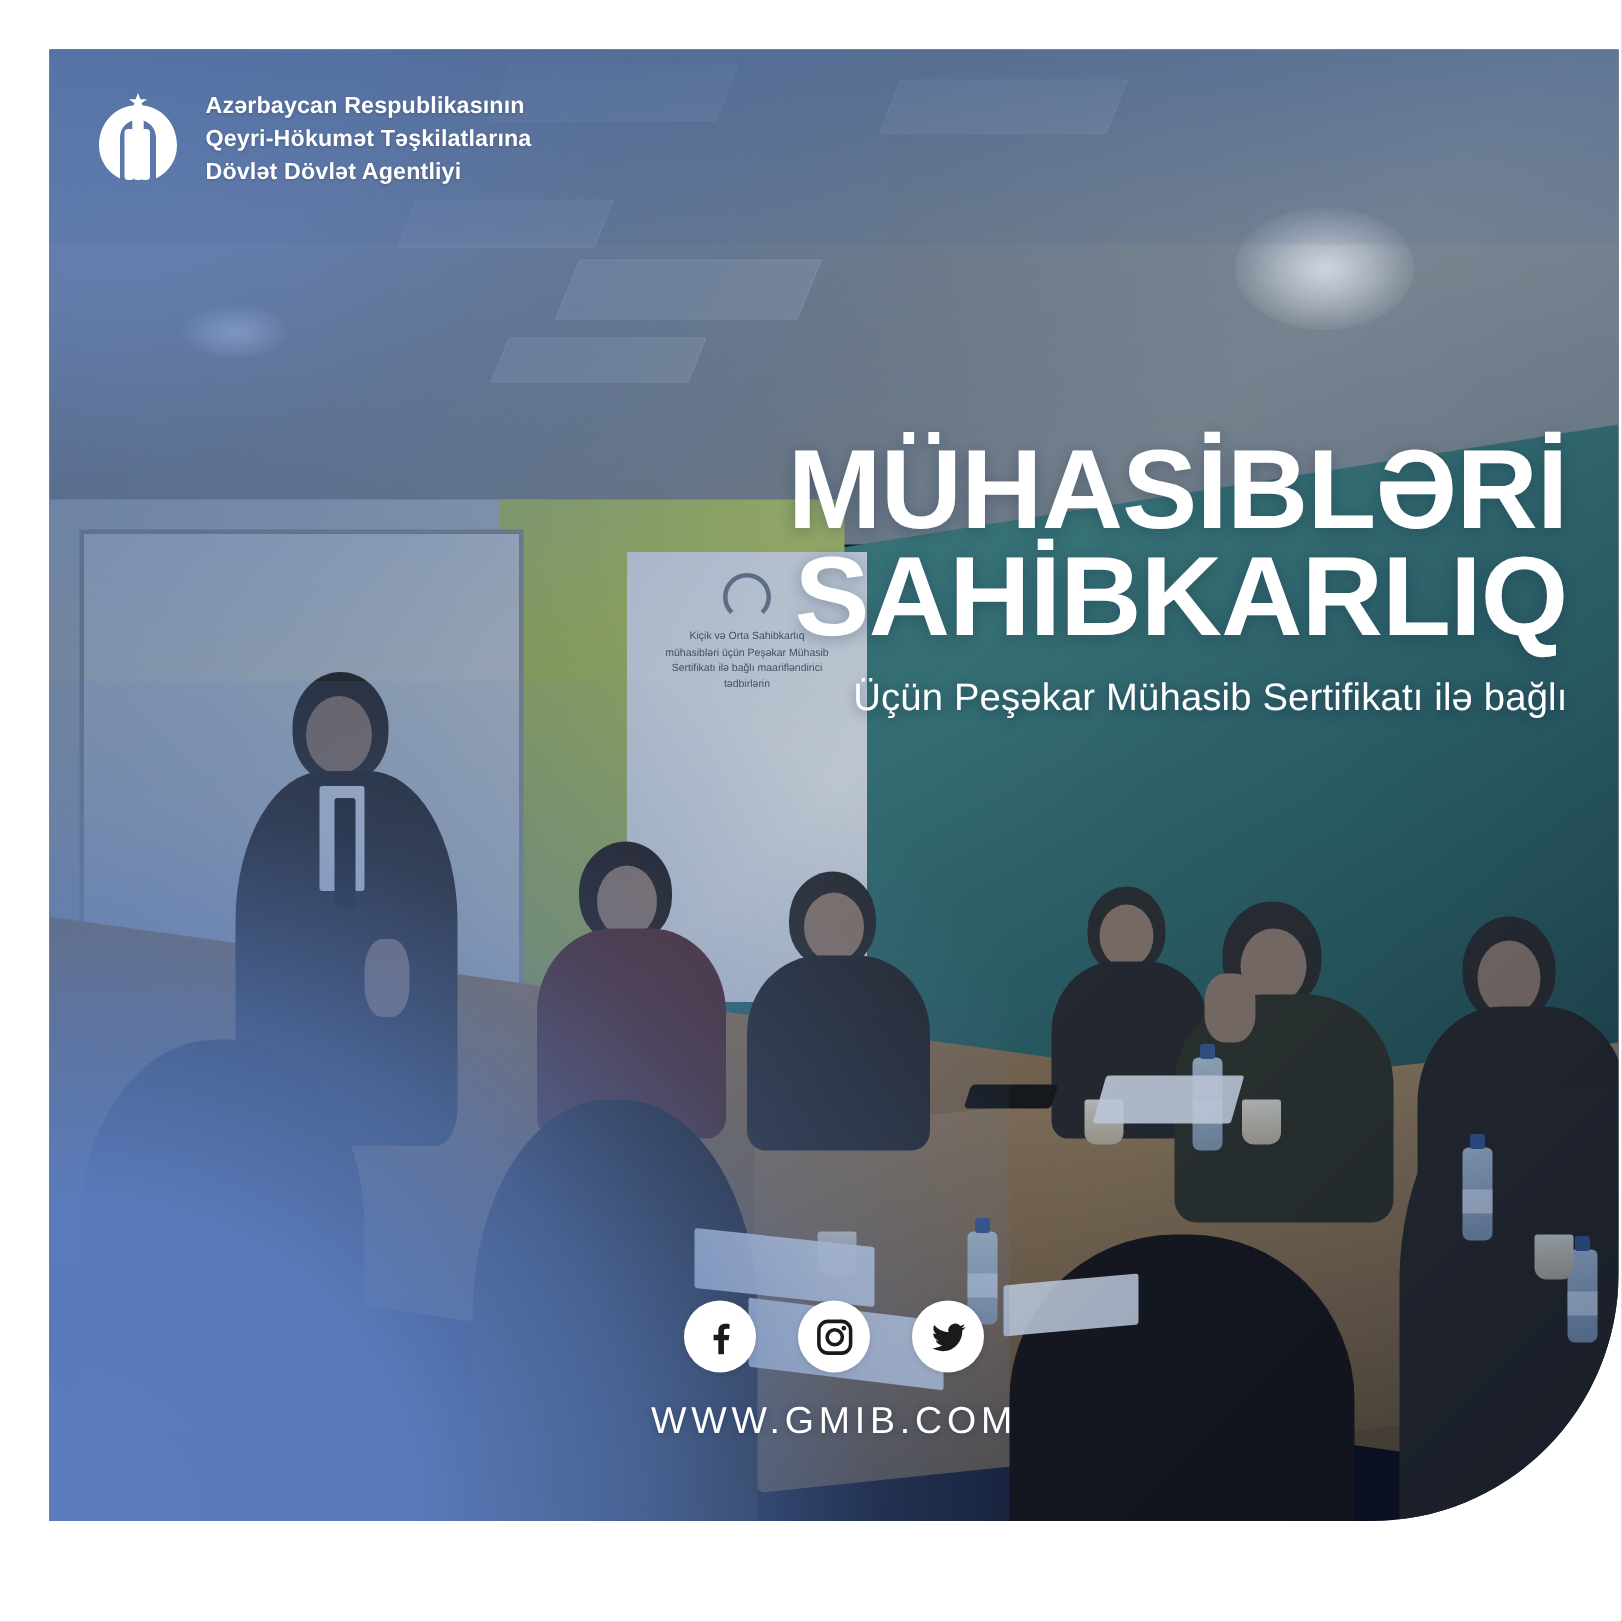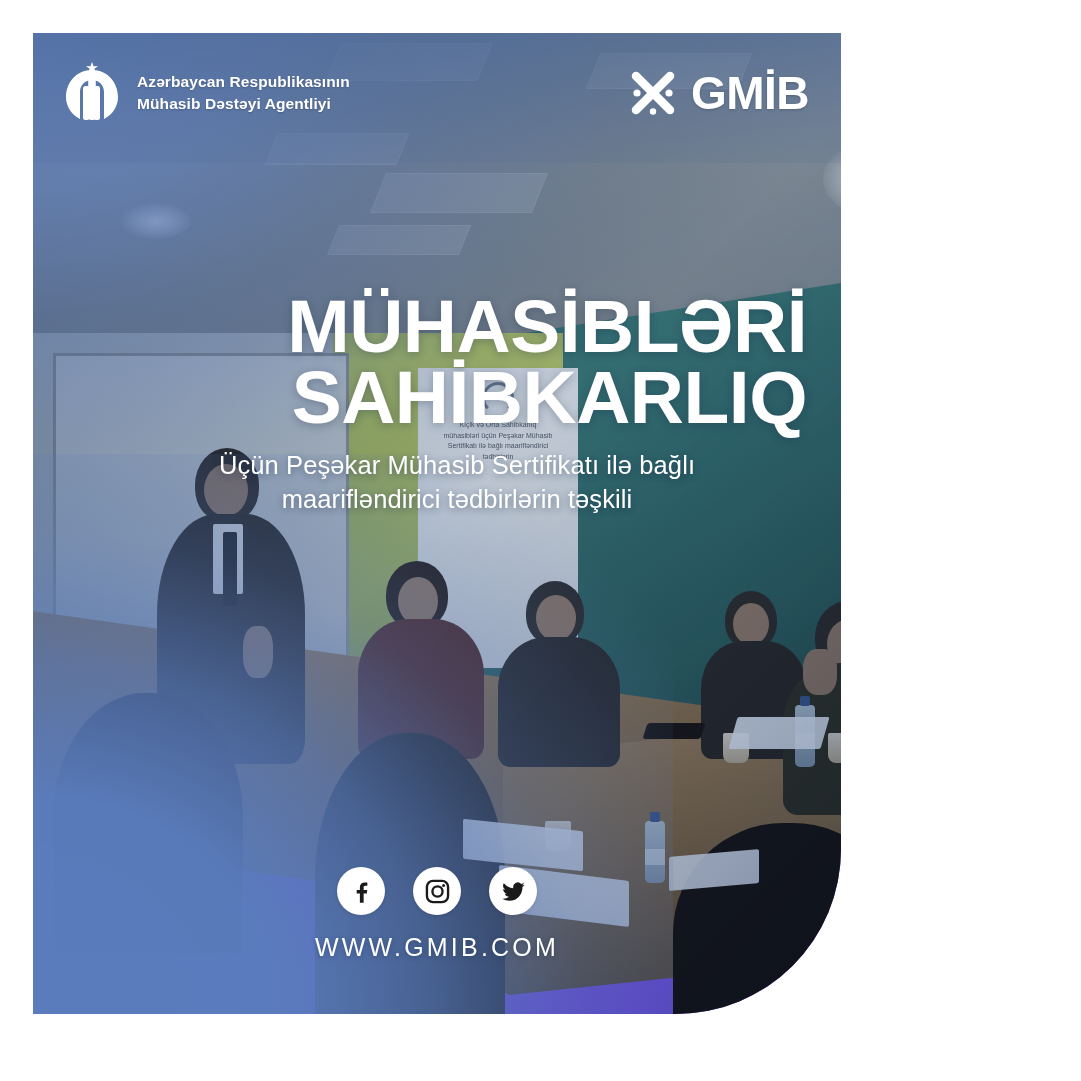--- a/index.html
+++ b/index.html
@@ -13,28 +13,28 @@
     overflow: hidden;
     font-family: "Liberation Sans", sans-serif;
     -webkit-font-smoothing: antialiased;
   }
 
   
   #poster {
     position: absolute;
     left: 33px;
     top: 33px;
-    width: 808px;
+    width: 1046px;
     height: 981px;
     overflow: hidden;
     border-top-left-radius: 0;
     border-top-right-radius: 0;
     border-bottom-left-radius: 0;
     border-bottom-right-radius: 165px;
-    background: #8b5cf6;
+    background: #0f172a;
   }
 
   
   .scene {
     position: absolute;
     inset: 0;
     overflow: hidden;
     filter: saturate(0.75) contrast(0.95);
   }
 
@@ -280,21 +280,21 @@
   .headline h1 span { display: block; }
   .subhead {
     margin: 14px 0 0;
     color: #ffffff;
     font-size: 25.5px;
     font-weight: normal;
     line-height: 1.34;
     letter-spacing: 0.1px;
     text-shadow: 0 2px 7px rgba(20,40,70,0.45);
   }
-  .subhead span { display: block; text-align: center; }
+  .subhead span { display: block; }
 
   
   .footer {
     position: absolute;
     left: 0;
     bottom: 52px;
     width: 100%;
     z-index: 20;
     display: flex;
     flex-direction: column;
@@ -424,49 +424,35 @@
         <svg viewBox="0 0 58 62" width="58" height="62" aria-hidden="true">
           <path d="M29 8 C13 8 3 21 3 35 C3 45 9 53 17 57 L17 30 C17 23 22 18 29 18 C36 18 41 23 41 30 L41 57 C49 53 55 45 55 35 C55 21 45 8 29 8 Z" fill="#ffffff"></path>
           <rect x="20" y="24" width="6.5" height="34" rx="2.5" fill="#ffffff"></rect>
           <rect x="30.5" y="24" width="6.5" height="34" rx="2.5" fill="#ffffff"></rect>
           <rect x="25.2" y="14" width="7.6" height="44" rx="3" fill="#ffffff"></rect>
           <path d="M29 0 L30.6 4.2 L35 4.2 L31.4 6.8 L32.8 11 L29 8.4 L25.2 11 L26.6 6.8 L23 4.2 L27.4 4.2 Z" fill="#ffffff"></path>
         </svg>
       </span>
       <div class="agency-text">
         <div>Azərbaycan Respublikasının</div>
-        <div>Mühasib Dəstəyi Agentliyi</div>
+        <div>Qeyri-Hökumət Təşkilatlarına</div>
+        <div>Dövlət Dövlət Agentliyi</div>
       </div>
     </div>
 
-    <div class="brand">
-      <span class="brand-mark">
-        <svg viewBox="0 0 52 52" width="52" height="52" aria-hidden="true">
-          <g fill="none" stroke="#ffffff" stroke-width="8.5" stroke-linecap="round">
-            <line x1="9" y1="9" x2="43" y2="43"></line>
-            <line x1="43" y1="9" x2="9" y2="43"></line>
-          </g>
-          <circle cx="10" cy="26" r="3.6" fill="#ffffff"></circle>
-          <circle cx="42" cy="26" r="3.6" fill="#ffffff"></circle>
-          <circle cx="26" cy="44.5" r="3.2" fill="#ffffff"></circle>
-        </svg>
-      </span>
-      <span class="brand-name">GMİB</span>
-    </div>
 
   </div>
 
   <div class="headline">
     <h1>
       <span>MÜHASİBLƏRİ</span>
       <span>SAHİBKARLIQ</span>
     </h1>
     <p class="subhead">
       <span>Üçün Peşəkar Mühasib Sertifikatı ilə bağlı</span>
-      <span>maarifləndirici tədbirlərin təşkili</span>
     </p>
   </div>
 
   <div class="footer">
     <div class="social-row">
 
       <a class="social" href="#">
         <span>
           <svg viewBox="0 0 24 24" width="27" height="27" aria-hidden="true">
             <path fill="#1a1a1a" d="M13.9 22v-8.2h2.8l.42-3.2h-3.22V8.54c0-.93.26-1.56 1.6-1.56h1.71V4.12C16.92 4.06 15.9 4 14.72 4c-2.47 0-4.16 1.5-4.16 4.27v2.31H7.75v3.2h2.81V22h3.34z"></path>

